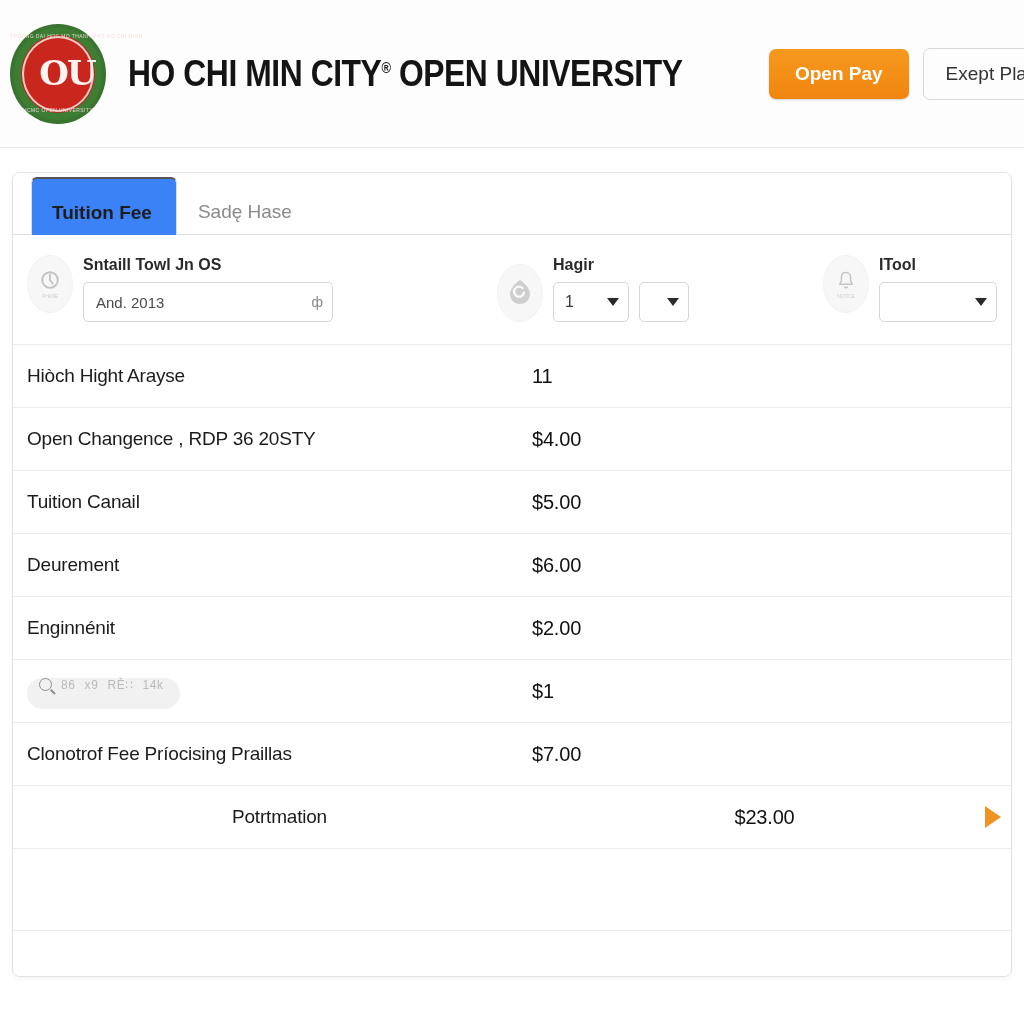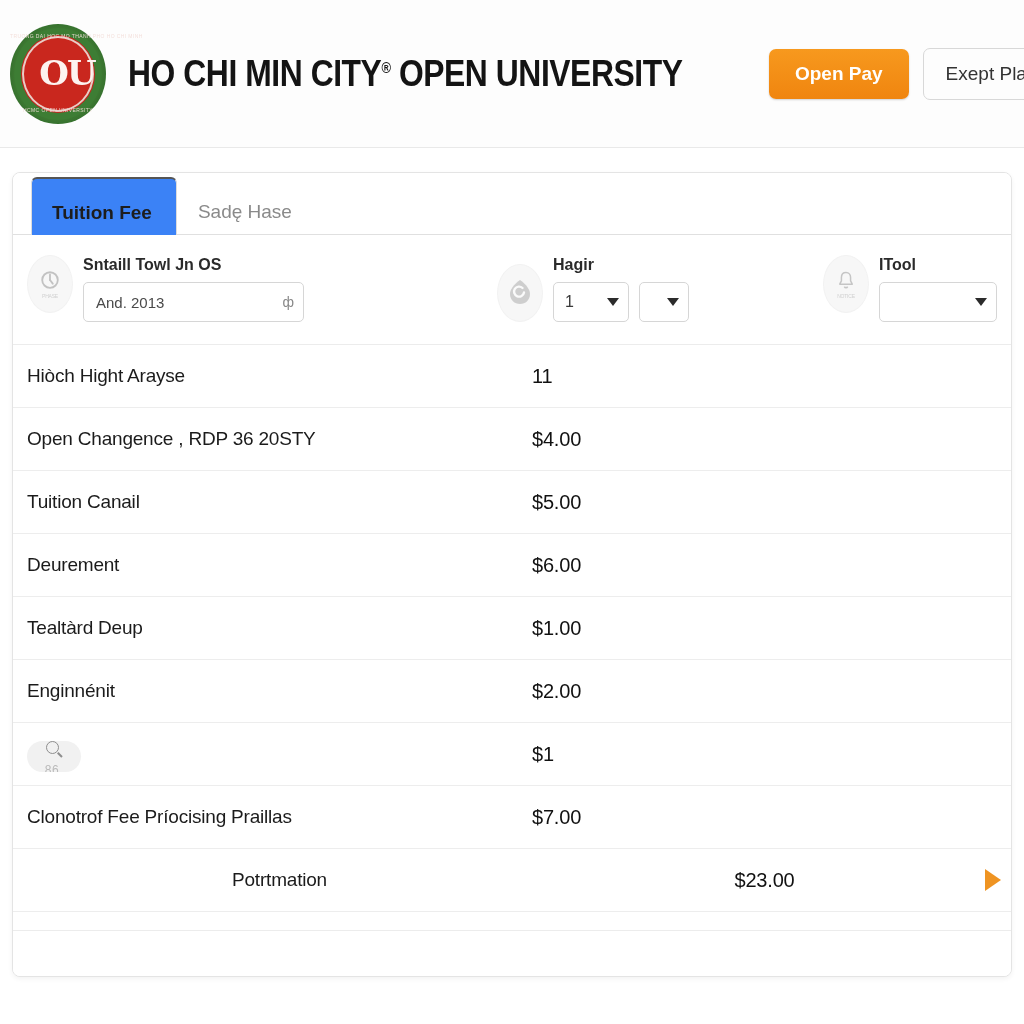--- a/index.html
+++ b/index.html
@@ -209,21 +209,21 @@
     font-weight: 700;
     color: #2a2a2a;
     margin-bottom: 9px;
     line-height: 1;
     white-space: nowrap;
   }
   .fcontrols { display: flex; align-items: center; gap: 10px; }
 
   .textfield {
     position: relative;
-    width: 221px;
+    width: 250px;
     height: 40px;
     border: 1px solid #d6d6d6;
     border-radius: 5px;
     background: #fff;
     display: flex;
     align-items: center;
     padding: 0 26px 0 10px;
   }
   .textfield input {
     border: none; outline: none;
@@ -302,30 +302,29 @@
     transform: translateY(-50%);
     width: 0; height: 0;
     border-top: 11px solid transparent;
     border-bottom: 11px solid transparent;
     border-left: 16px solid #ef9422;
   }
 
   
   .searchpill {
     display: inline-flex;
-    align-items: center;
+    align-items: flex-start;
     gap: 9px;
     background: #f1f1f1;
     border-radius: 16px;
     height: 31px;
     padding: 0 16px 0 12px;
     color: #a7a7a7;
     font-size: 12px;
     letter-spacing: .6px;
-    flex-direction: column;
   }
   .searchpill .mag {
     width: 13px; height: 13px;
     border: 1.6px solid #8e8e8e;
     border-radius: 50%;
     position: relative;
     flex: 0 0 auto;
   }
   .searchpill .mag::after {
     content: "";
@@ -455,24 +454,20 @@
     <div class="trow">
       <div class="tlabel">Tuition Canail</div>
       <div class="tvalue">$5.00</div>
     </div>
 
     <div class="trow">
       <div class="tlabel">Deurement</div>
       <div class="tvalue">$6.00</div>
     </div>
 
-    <div class="trow">
-      <div class="tlabel">Tealtàrd Deup</div>
-      <div class="tvalue">$1.00</div>
-    </div>
 
     <div class="trow">
       <div class="tlabel">Enginnénit</div>
       <div class="tvalue">$2.00</div>
     </div>
 
     <div class="trow">
       <div class="tlabel">
         <span class="searchpill">
           <span class="mag"></span>

